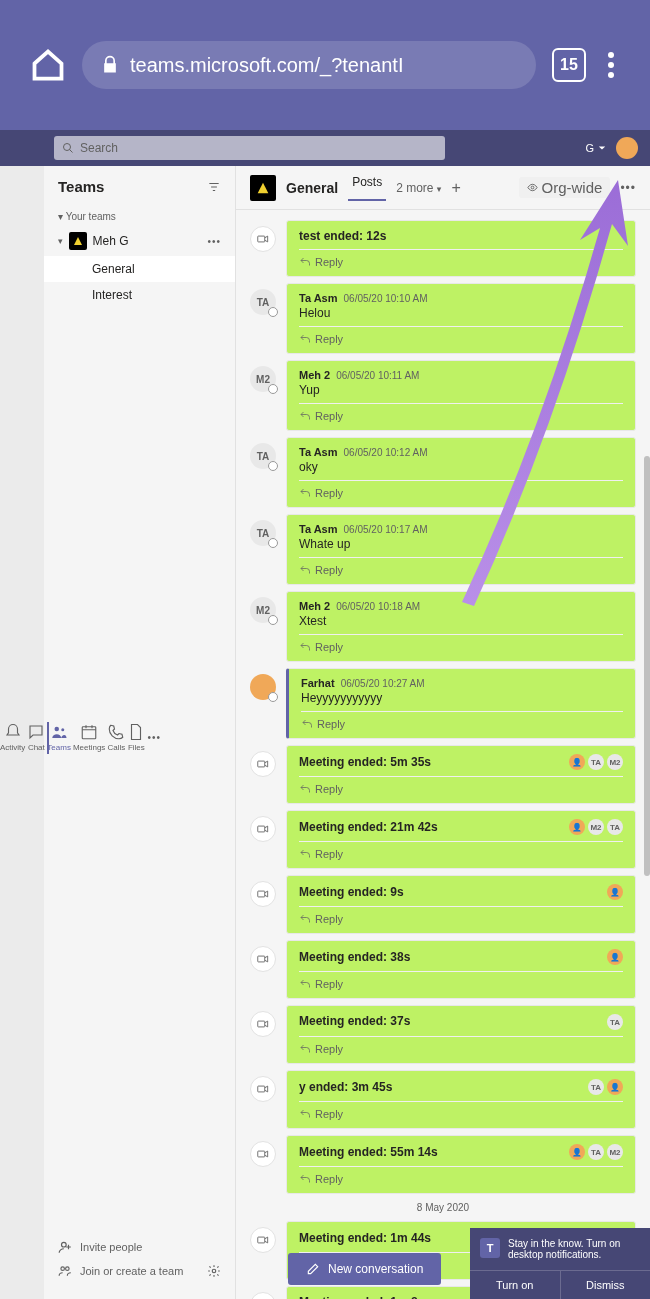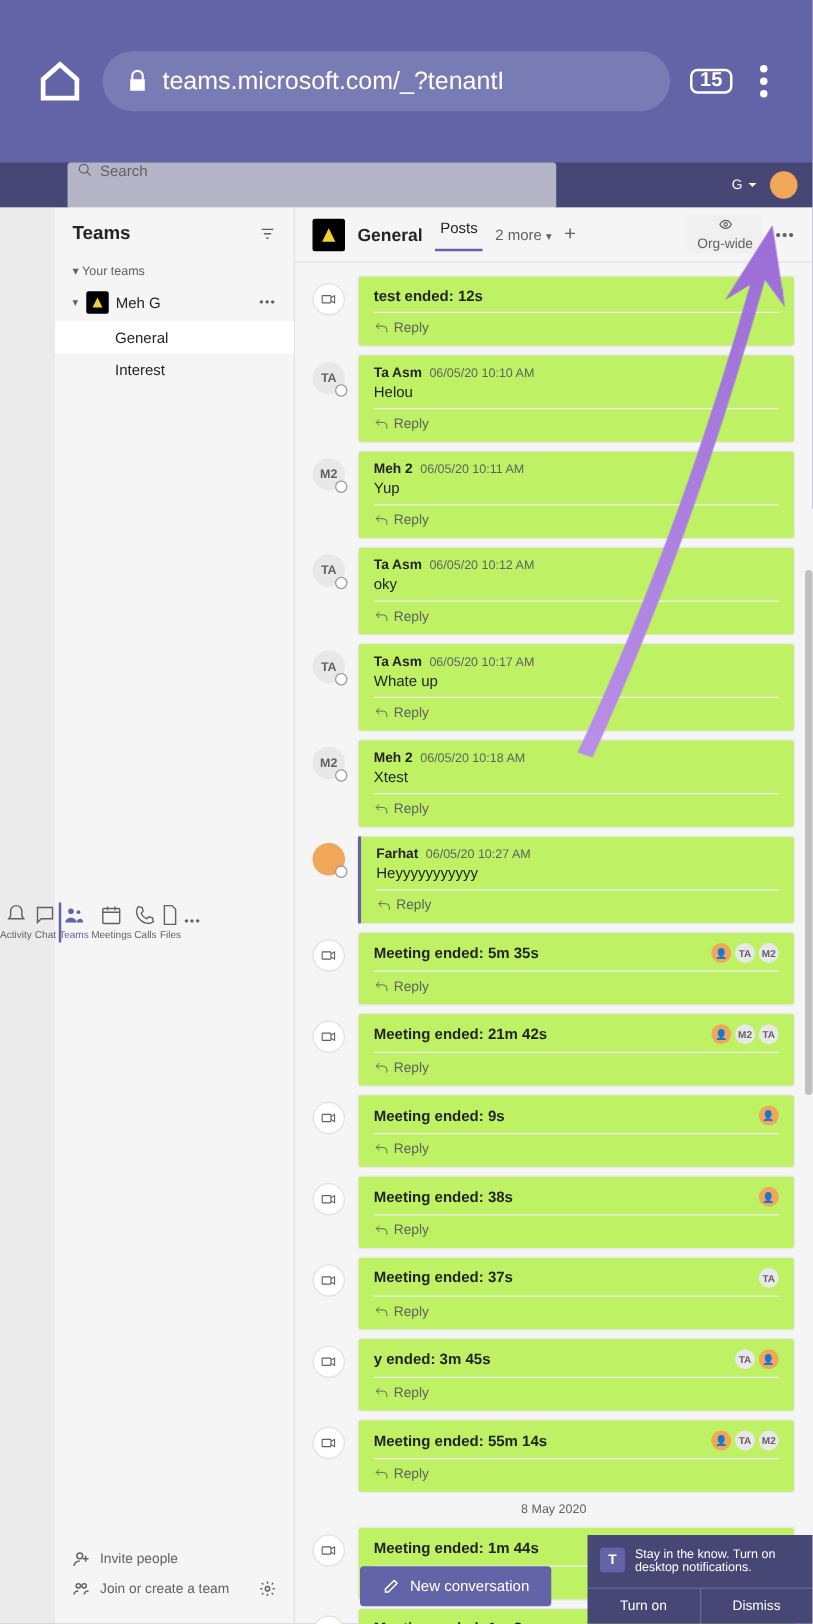--- a/index.html
+++ b/index.html
@@ -4,27 +4,27 @@
 <style>
 * { margin: 0; padding: 0; box-sizing: border-box; font-family: -apple-system, BlinkMacSystemFont, 'Segoe UI', sans-serif; }
 body { width: 650px; height: 1299px; background: #6264a7; display: flex; flex-direction: column; overflow: hidden; }
 
 
 .browser-chrome { background: #6264a7; height: 130px; display: flex; align-items: center; padding: 0 30px; gap: 16px; }
 .home-btn { width: 36px; height: 36px; color: #fff; }
 .url-bar { flex: 1; background: rgba(255,255,255,0.15); border-radius: 24px; height: 48px; display: flex; align-items: center; padding: 0 18px; gap: 10px; color: #fff; font-size: 20px; }
 .lock-icon { width: 20px; height: 20px; color: #fff; }
 .url-text { color: #fff; white-space: nowrap; overflow: hidden; }
-.tabs-count { width: 34px; height: 20px; border: 2.5px solid #fff; border-radius: 6px; display: flex; align-items: center; justify-content: center; color: #fff; font-weight: 600; font-size: 16px; }
+.tabs-count { width: 34px; height: 34px; border: 2.5px solid #fff; border-radius: 6px; display: flex; align-items: center; justify-content: center; color: #fff; font-weight: 600; font-size: 16px; }
 .menu-dots { color: #fff; display: flex; flex-direction: column; gap: 4px; padding: 0 6px; }
 .menu-dots span { width: 6px; height: 6px; border-radius: 50%; background: #fff; }
 
 
 .app-top { background: #464775; height: 36px; display: flex; align-items: center; padding: 0 12px; gap: 10px; }
-.search-bar { flex: 1; background: rgba(255,255,255,0.6); border-radius: 3px; height: 37px; display: flex; padding: 0 8px; color: #616161; font-size: 12px; gap: 6px; margin-left: 42px; margin-right: 130px; }
+.search-bar { flex: 1; background: rgba(255,255,255,0.6); border-radius: 3px; height: 24px; display: flex; align-items: center; padding: 0 8px; color: #616161; font-size: 12px; gap: 6px; margin-left: 42px; margin-right: 130px; }
 .user-init { color: #fff; font-size: 11px; display: flex; align-items: center; gap: 4px; }
 .user-avatar { width: 22px; height: 22px; border-radius: 50%; background: #f0a858; }
 
 
 .app-body { flex: 1; display: flex; background: #f5f5f5; overflow: hidden; }
 .rail { width: 44px; background: #ebebeb; display: flex; flex-direction: row; align-items: center; padding-top: 10px; gap: 2px; }
 .rail-item { width: 44px; height: 44px; display: flex; flex-direction: column; align-items: center; justify-content: center; gap: 2px; color: #616161; font-size: 8px; cursor: pointer; position: relative; }
 .rail-item.active { color: #6264a7; background: #f5f5f5; }
 .rail-item.active::before { content: ''; position: absolute; left: 0; width: 2px; height: 32px; background: #6264a7; }
 .rail-icon { width: 18px; height: 18px; }
@@ -48,21 +48,21 @@
 
 
 .content { flex: 1; display: flex; flex-direction: column; background: #f5f5f5; overflow: hidden; position: relative; }
 .channel-header { height: 44px; display: flex; align-items: center; padding: 0 14px; gap: 10px; border-bottom: 1px solid #e1e1e1; }
 .channel-icon { width: 26px; height: 26px; background: #000; border-radius: 2px; display: flex; align-items: center; justify-content: center; }
 .channel-name { font-weight: 700; font-size: 14px; color: #252423; }
 .channel-tab { font-size: 12px; color: #252423; padding: 0 4px 10px; border-bottom: 2px solid #6264a7; }
 .channel-more-tab { font-size: 12px; color: #616161; }
 .add-tab { color: #616161; font-size: 16px; font-weight: 300; }
 .spacer { flex: 1; }
-.org-wide { display: flex; align-items: center; gap: 4px; font-size: 11px; color: #616161; background: #f0f0f0; padding: 2px 8px; border-radius: 3px; flex-direction: column; }
+.org-wide { display: flex; align-items: center; gap: 4px; font-size: 15px; color: #616161; background: #f0f0f0; padding: 2px 8px; border-radius: 3px; }
 .header-dots { color: #616161; letter-spacing: 1px; font-size: 12px; }
 
 .messages { flex: 1; overflow-y: auto; padding: 10px 14px 60px; }
 .msg-row { display: flex; gap: 10px; margin-bottom: 6px; }
 .msg-avatar { width: 26px; height: 26px; border-radius: 50%; flex-shrink: 0; display: flex; align-items: center; justify-content: center; font-size: 10px; font-weight: 600; color: #616161; background: #e8e8e8; position: relative; margin-top: 6px; }
 .msg-avatar.small-badge::after { content: ''; position: absolute; bottom: -2px; right: -2px; width: 8px; height: 8px; border-radius: 50%; background: #fff; border: 1px solid #999; }
 .msg-avatar.system { background: #fff; border: 1px solid #e1e1e1; }
 .msg-avatar.orange { background: #f0a858; color: #fff; }
 .msg-card { flex: 1; background: #bef264; border-radius: 3px; border: 1px solid #e8e8e8; padding: 8px 12px; }
 .msg-card.highlight { border-left: 3px solid #6264a7; }

